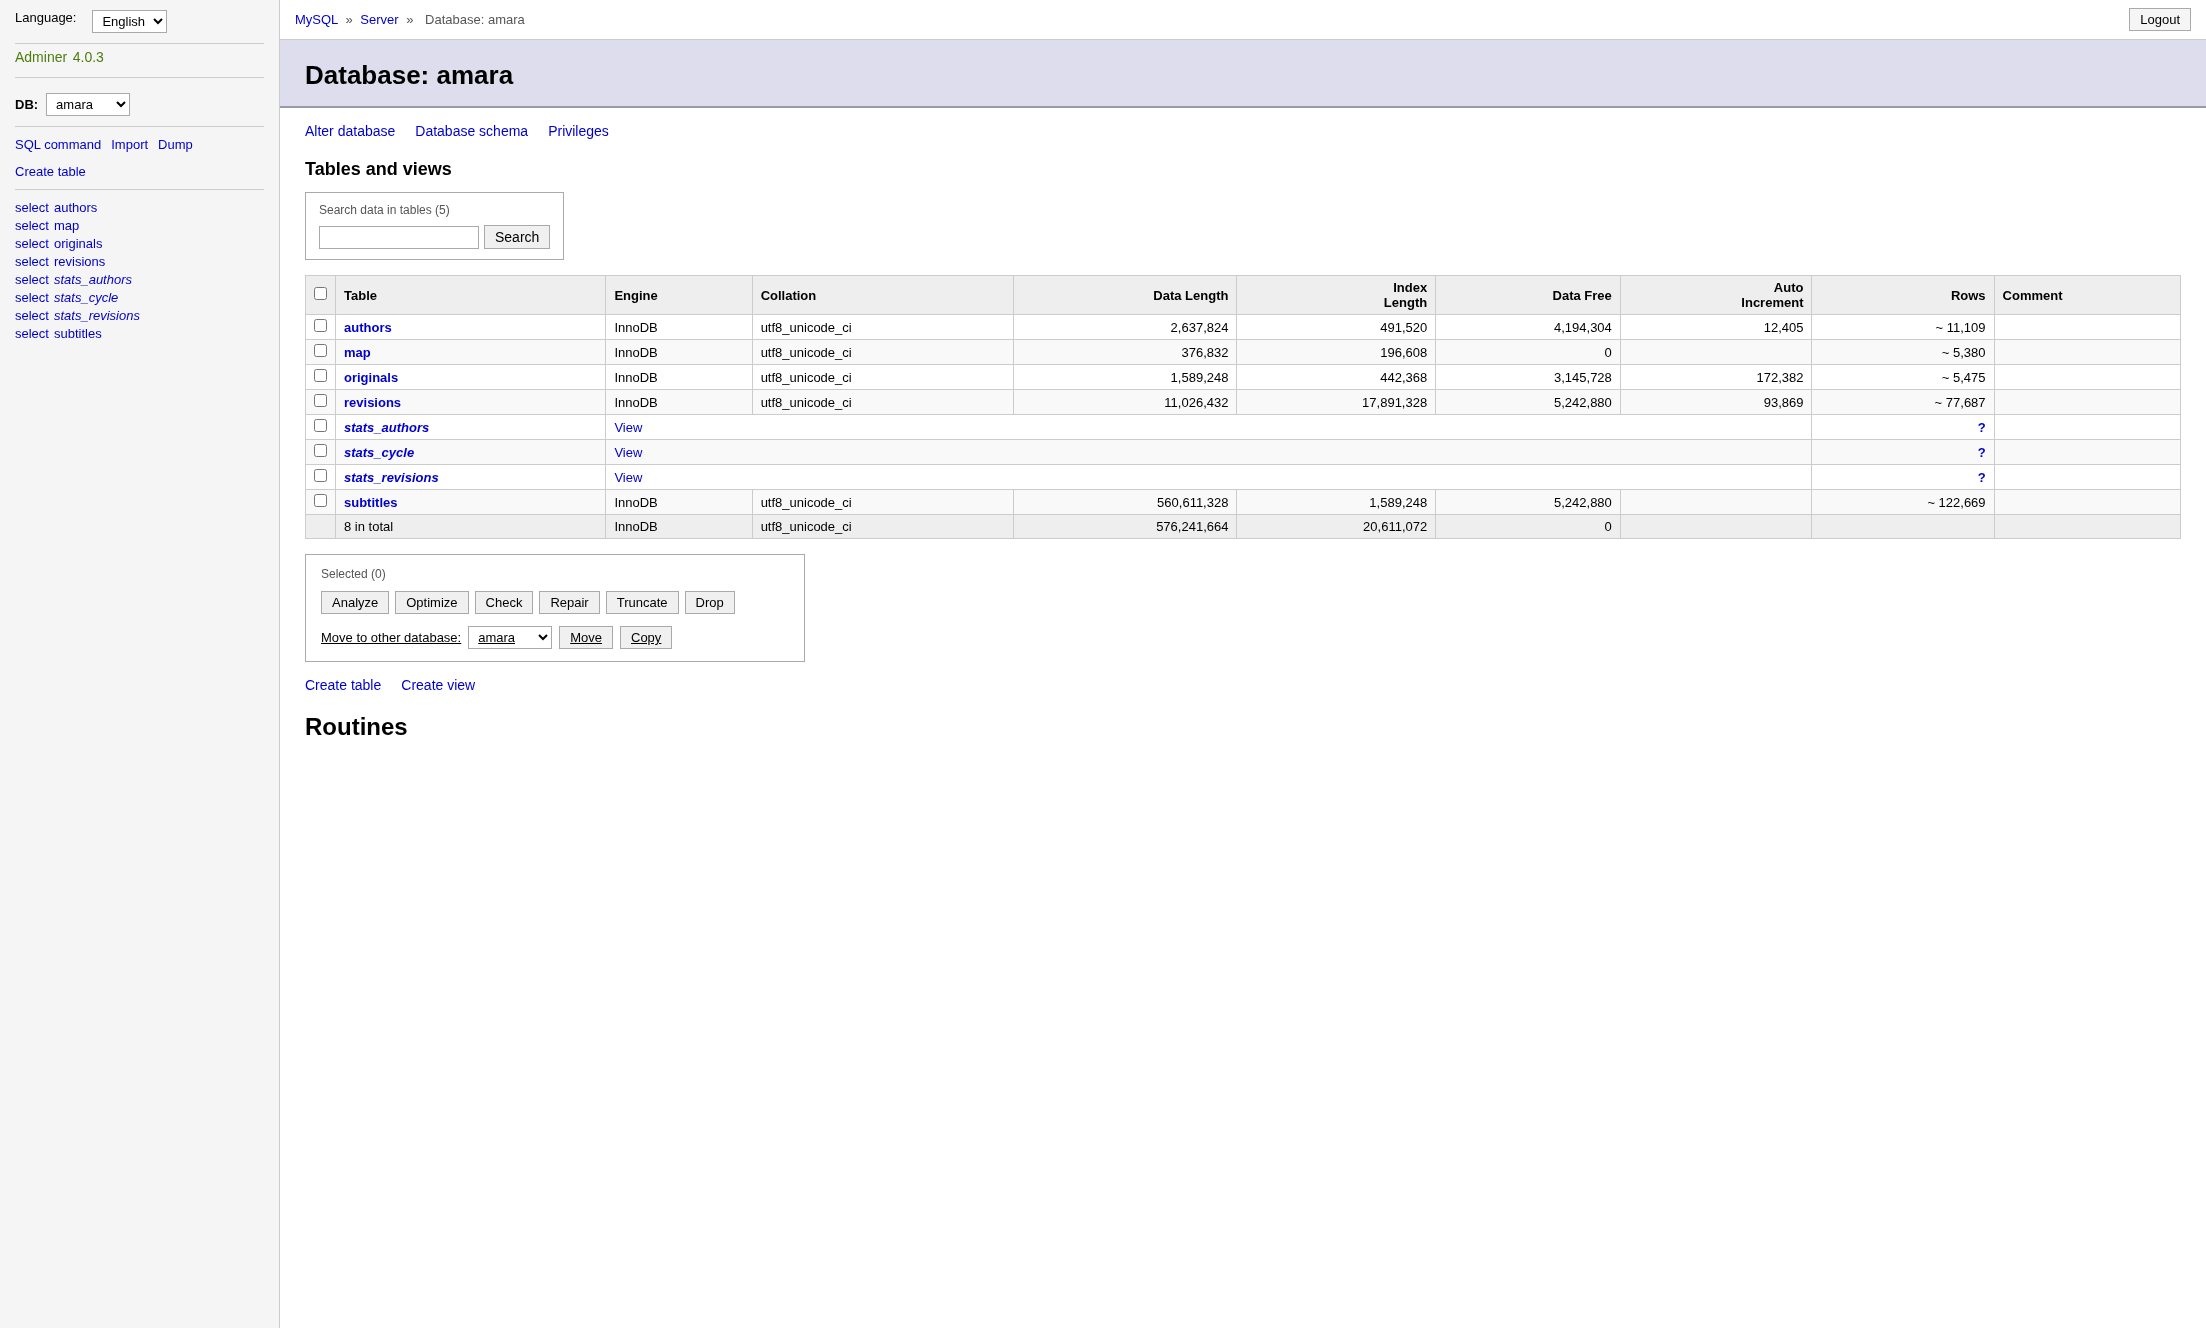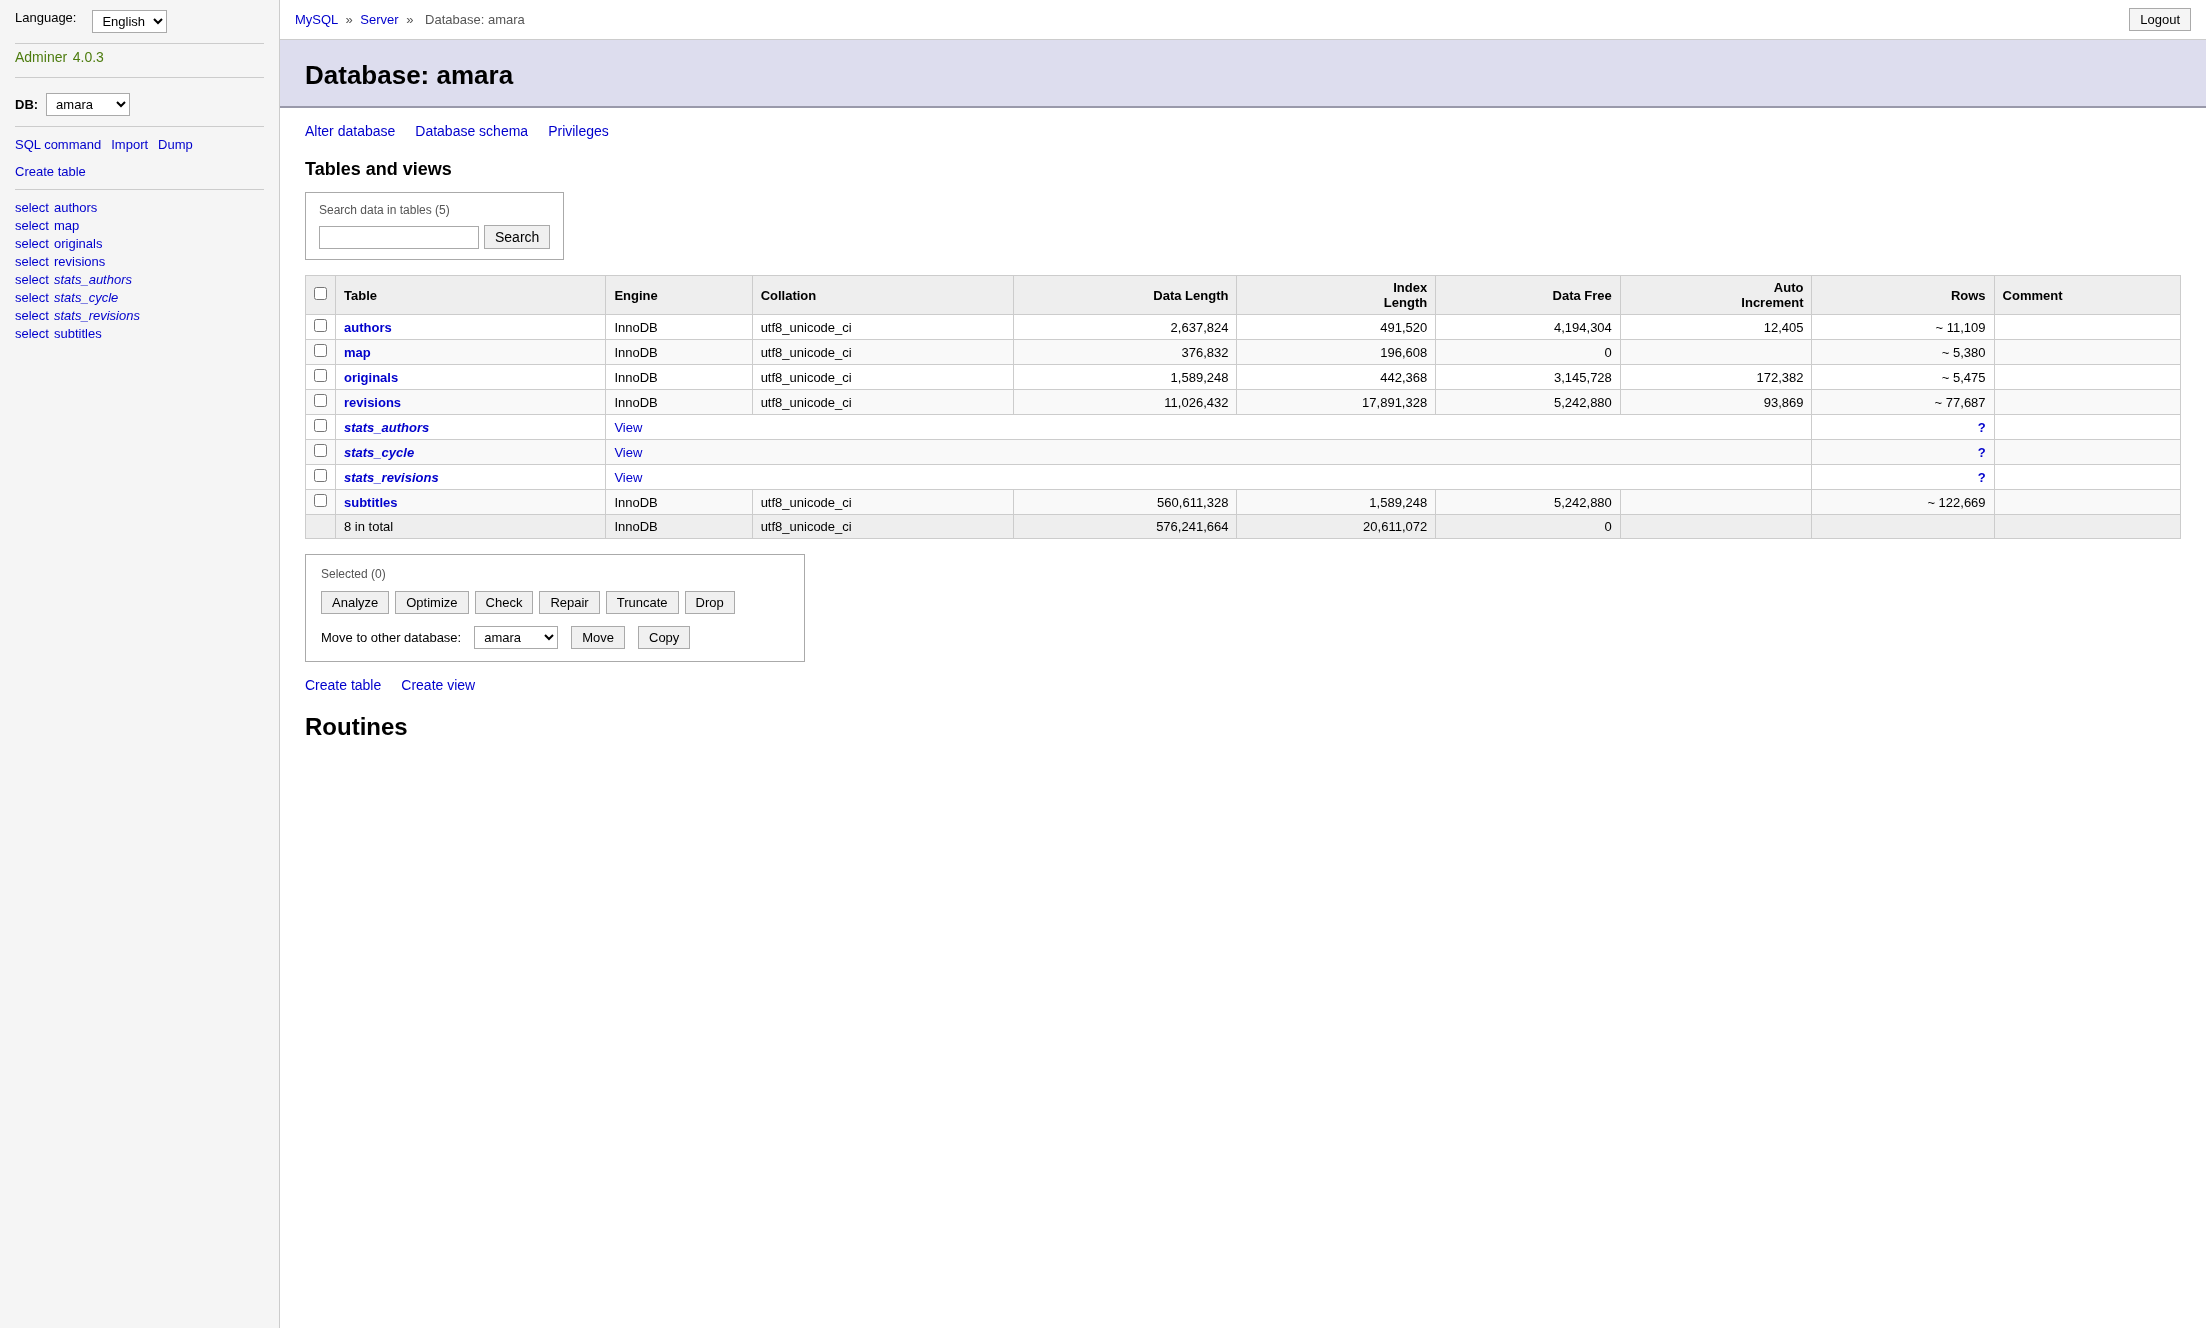--- a/index.html
+++ b/index.html
@@ -56,21 +56,21 @@
     .data-table .q-link { color: #00c; text-decoration: none; }
     .data-table .total-row td { background: #eee; font-weight: normal; }
     .checkbox-col { width: 20px; text-align: center; }
     .data-table input[type="checkbox"] { cursor: pointer; }
 
     
     .selected-section { border: 1px solid #aaa; padding: 12px 15px; margin-bottom: 15px; display: inline-block; min-width: 500px; }
     .selected-title { font-size: 12px; color: #555; margin-bottom: 10px; }
     .selected-buttons { display: flex; gap: 6px; margin-bottom: 12px; flex-wrap: wrap; }
     .selected-buttons button { border: 1px solid #aaa; background: #f0f0f0; padding: 3px 10px; cursor: pointer; font-size: 13px; }
-    .move-section { display: flex; align-items: center; gap: 13px; }
+    .move-section { display: flex; align-items: center; gap: 7px; text-decoration: underline; }
     .move-section label { font-size: 13px; }
     .move-section select { border: 1px solid #aaa; padding: 2px 5px; font-size: 13px; background: #fff; }
     .move-section button { border: 1px solid #aaa; background: #f0f0f0; padding: 3px 10px; cursor: pointer; font-size: 13px; }
 
     
     .bottom-links { display: flex; gap: 20px; margin-bottom: 20px; }
     .bottom-links a { color: #00c; text-decoration: none; font-size: 14px; }
 
     .routines-title { font-size: 24px; font-weight: bold; }
   </style>

